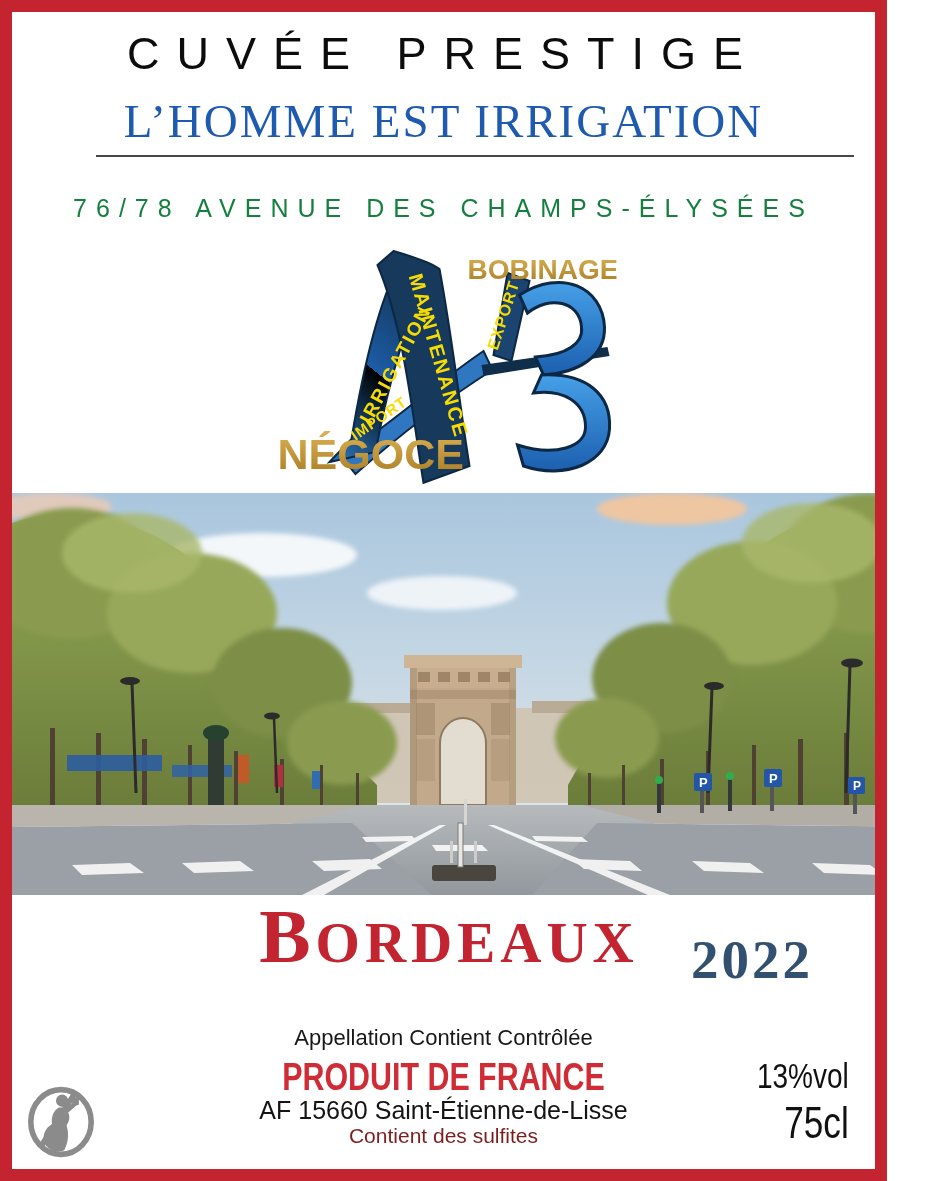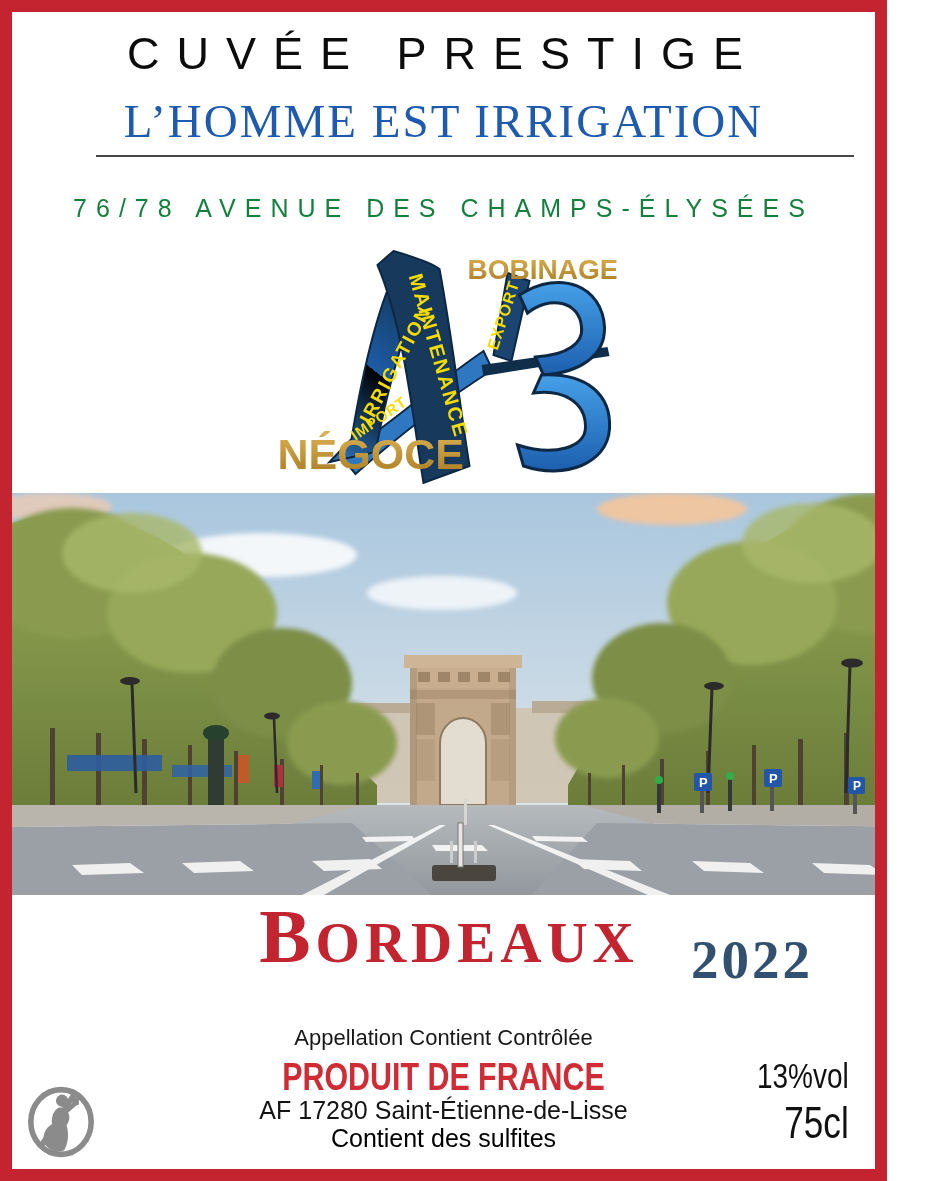--- a/index.html
+++ b/index.html
@@ -26,21 +26,21 @@
   .bordeaux{top:880px;font-family:"Liberation Serif",serif;font-weight:bold;
     font-size:57px;letter-spacing:5px;color:var(--bordeaux_red);text-transform:uppercase;margin-left:11px;}
   .bordeaux::first-letter{font-size:77px;}
   .vintage{top:916px;left:655px;font-family:"Liberation Serif",serif;font-weight:bold;
     font-size:55px;color:var(--vintage_navy);letter-spacing:3px;margin-left:24px;}
   .bottled{top:986px;font-size:23px;color:#181818;}
   .appellation{top:1013px;font-size:22px;color:#181818;}
   .produit{top:1044px;font-size:38px;font-weight:bold;color:var(--produit_red);
     transform:scaleX(.8);transform-origin:center;}
   .producer{top:1084px;font-size:25px;color:#141414;}
-  .sulfites{top:1112px;font-size:25px;color:#000000;}
+  .sulfites{top:1112px;font-size:21px;color:#7f1d1d;}
   .abv{top:1044px;right:26px;font-size:35px;color:#111;transform:scaleX(.8);transform-origin:right center;}
   .vol{top:1086px;right:26px;font-size:44px;color:#111;transform:scaleX(.8);transform-origin:right center;}
   .preg{top:1072px;left:13px;width:72px;height:76px;}
 </style>
 </head>
 <body>
 
 <div class="label">
 
   <div class="abs centered cuvee">CUVÉE PRESTIGE</div>
@@ -245,21 +245,21 @@
         <rect x="878" y="282" width="43" height="50" fill="#9aa3a8" opacity="0.9"></rect>
         <rect x="890" y="288" width="24" height="38" fill="#3c7ec2"></rect>
       </g>
     </svg>
   </div>
 
   <div class="abs centered bordeaux">Bordeaux</div>
   <div class="abs vintage">2022</div>
   <div class="abs centered appellation">Appellation Contient Contrôlée</div>
   <div class="abs centered produit">PRODUIT DE FRANCE</div>
-  <div class="abs centered producer">AF 17280 Saint-Étienne-de-Lisse</div>
+  <div class="abs centered producer">AF 15660 Saint-Étienne-de-Lisse</div>
   <div class="abs centered sulfites">Contient des sulfites</div>
   <div class="abs abv">13%vol</div>
   <div class="abs vol">75cl</div>
 
   <div class="abs preg">
     <svg width="72" height="76" viewBox="0 0 64 68">
       <ellipse cx="32" cy="34" rx="27" ry="29" fill="none" stroke="#8b8b8b" stroke-width="5"></ellipse>
       <g fill="#8b8b8b">
         <circle cx="33" cy="15" r="5.5"></circle>
         <path d="M30,21 C25,24 23,30 24,36 C18,39 15,46 17,53 C21,60 30,62 35,59 C39,52 39,44 37,37 C42,30 39,23 33,21 Z"></path>

